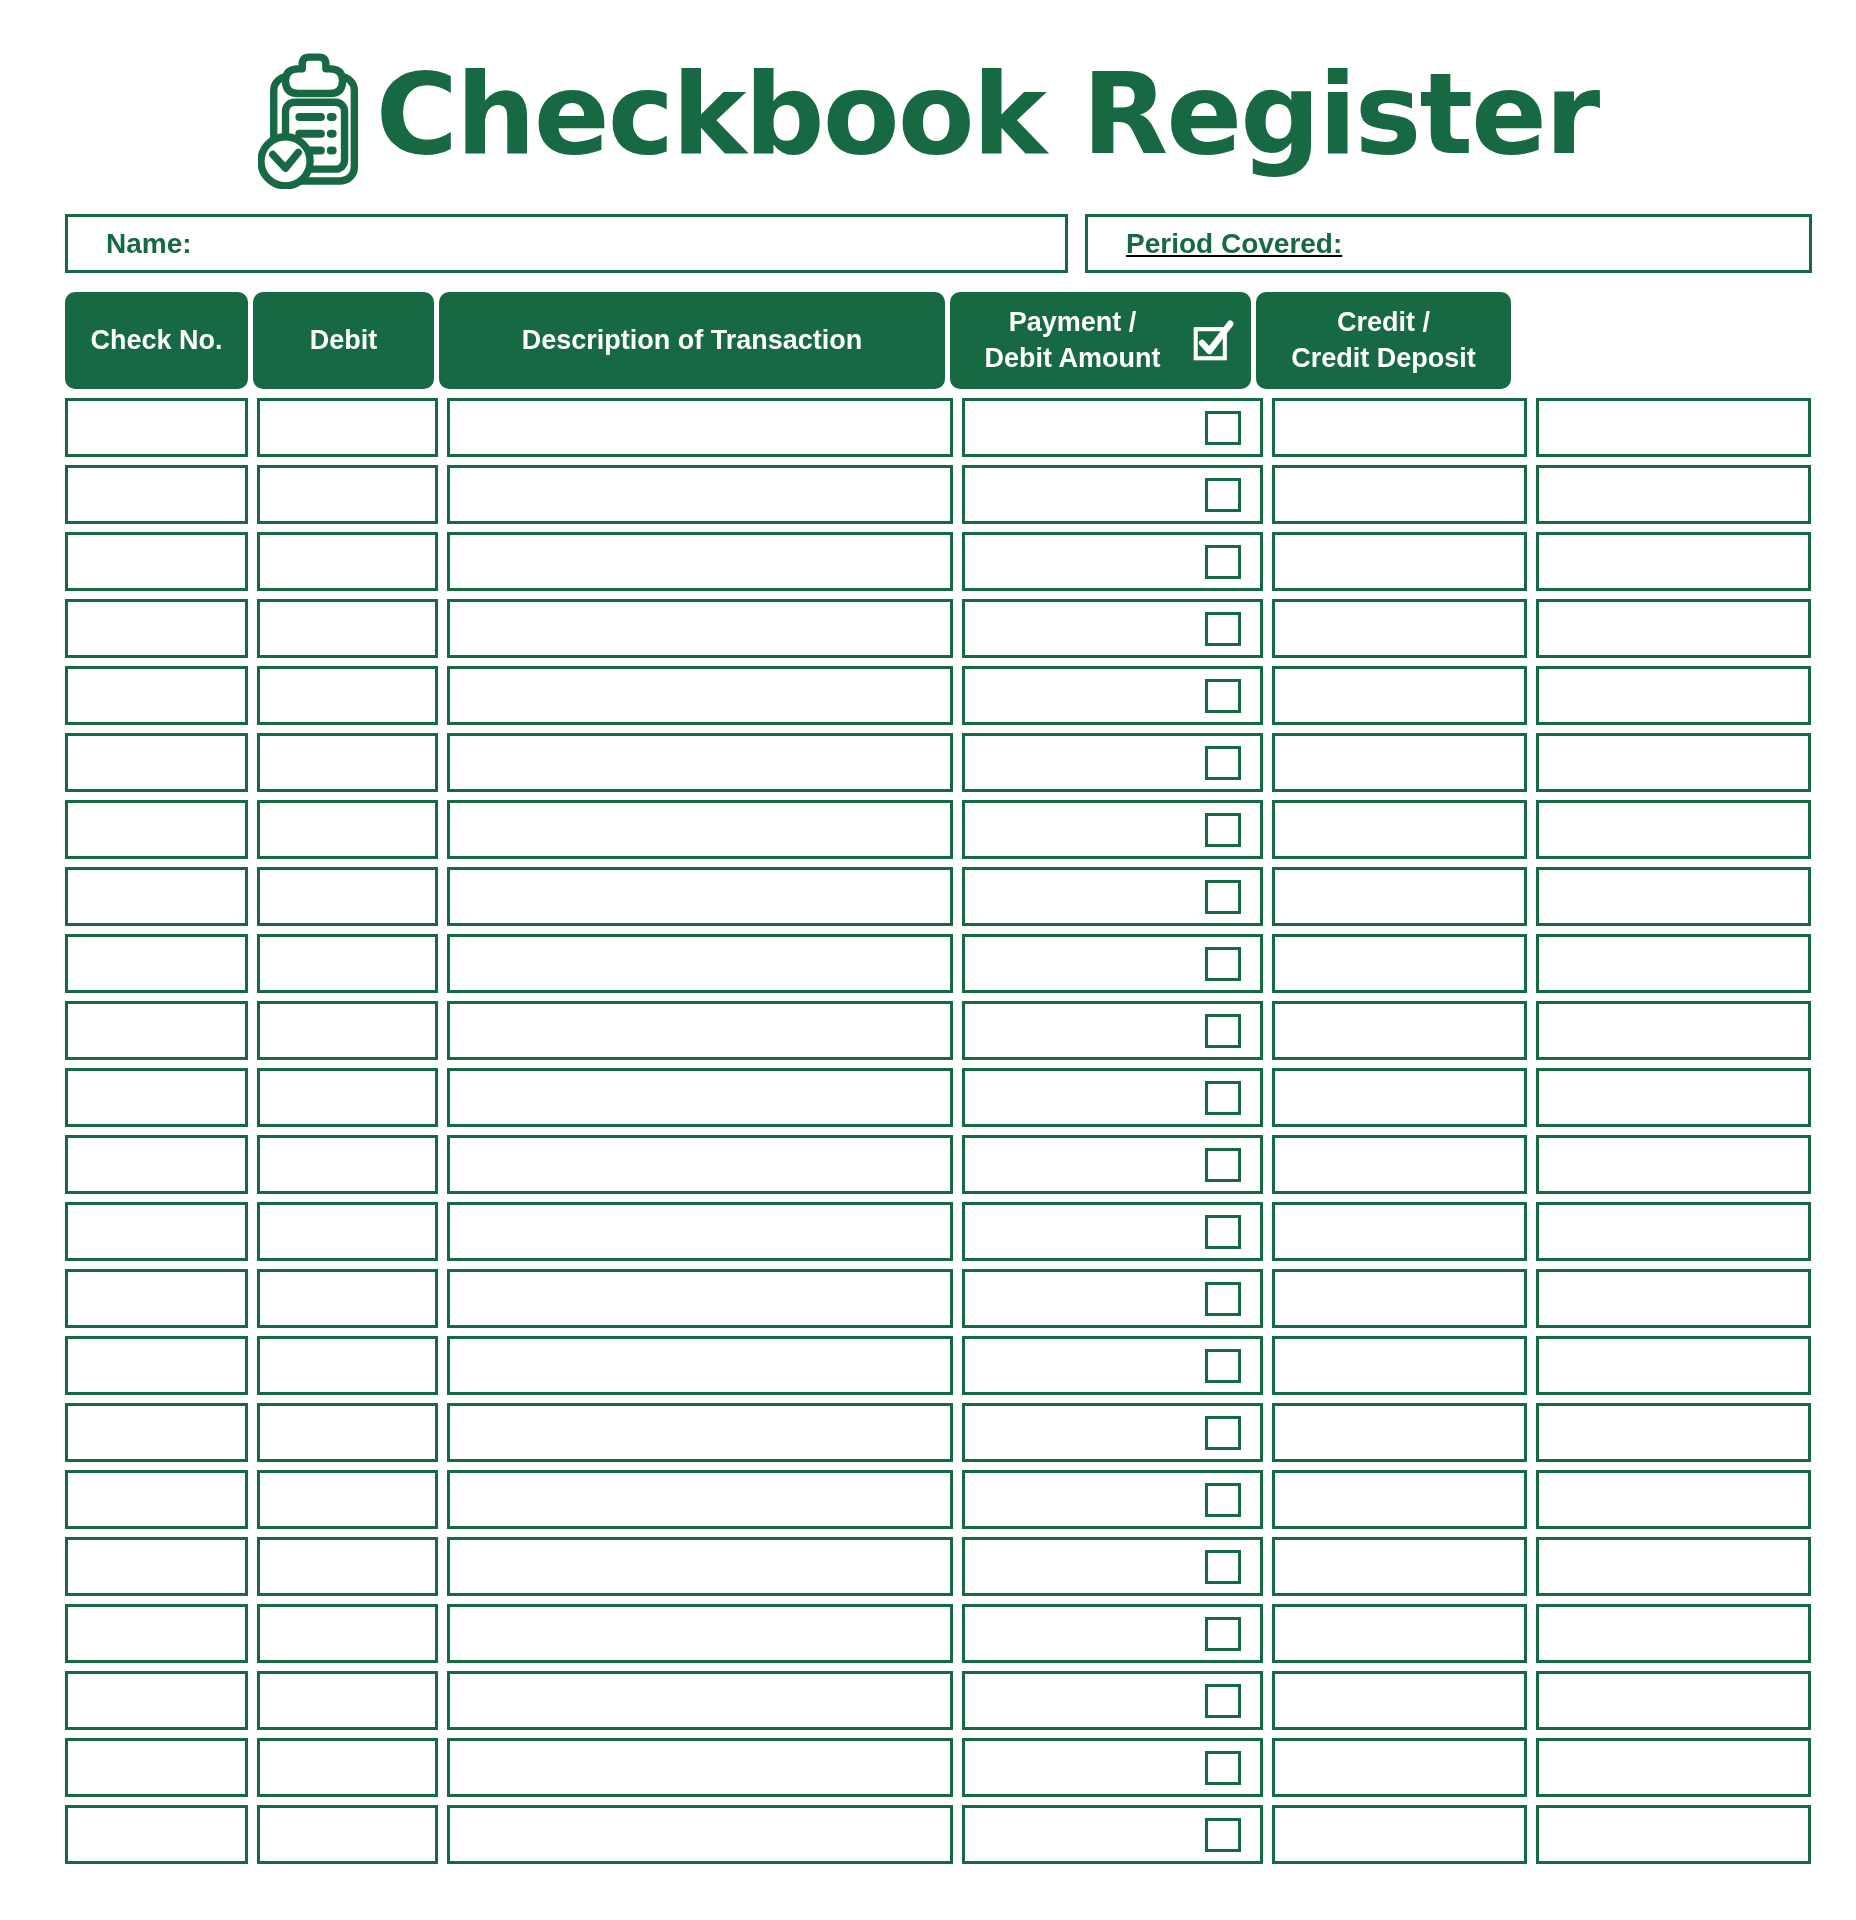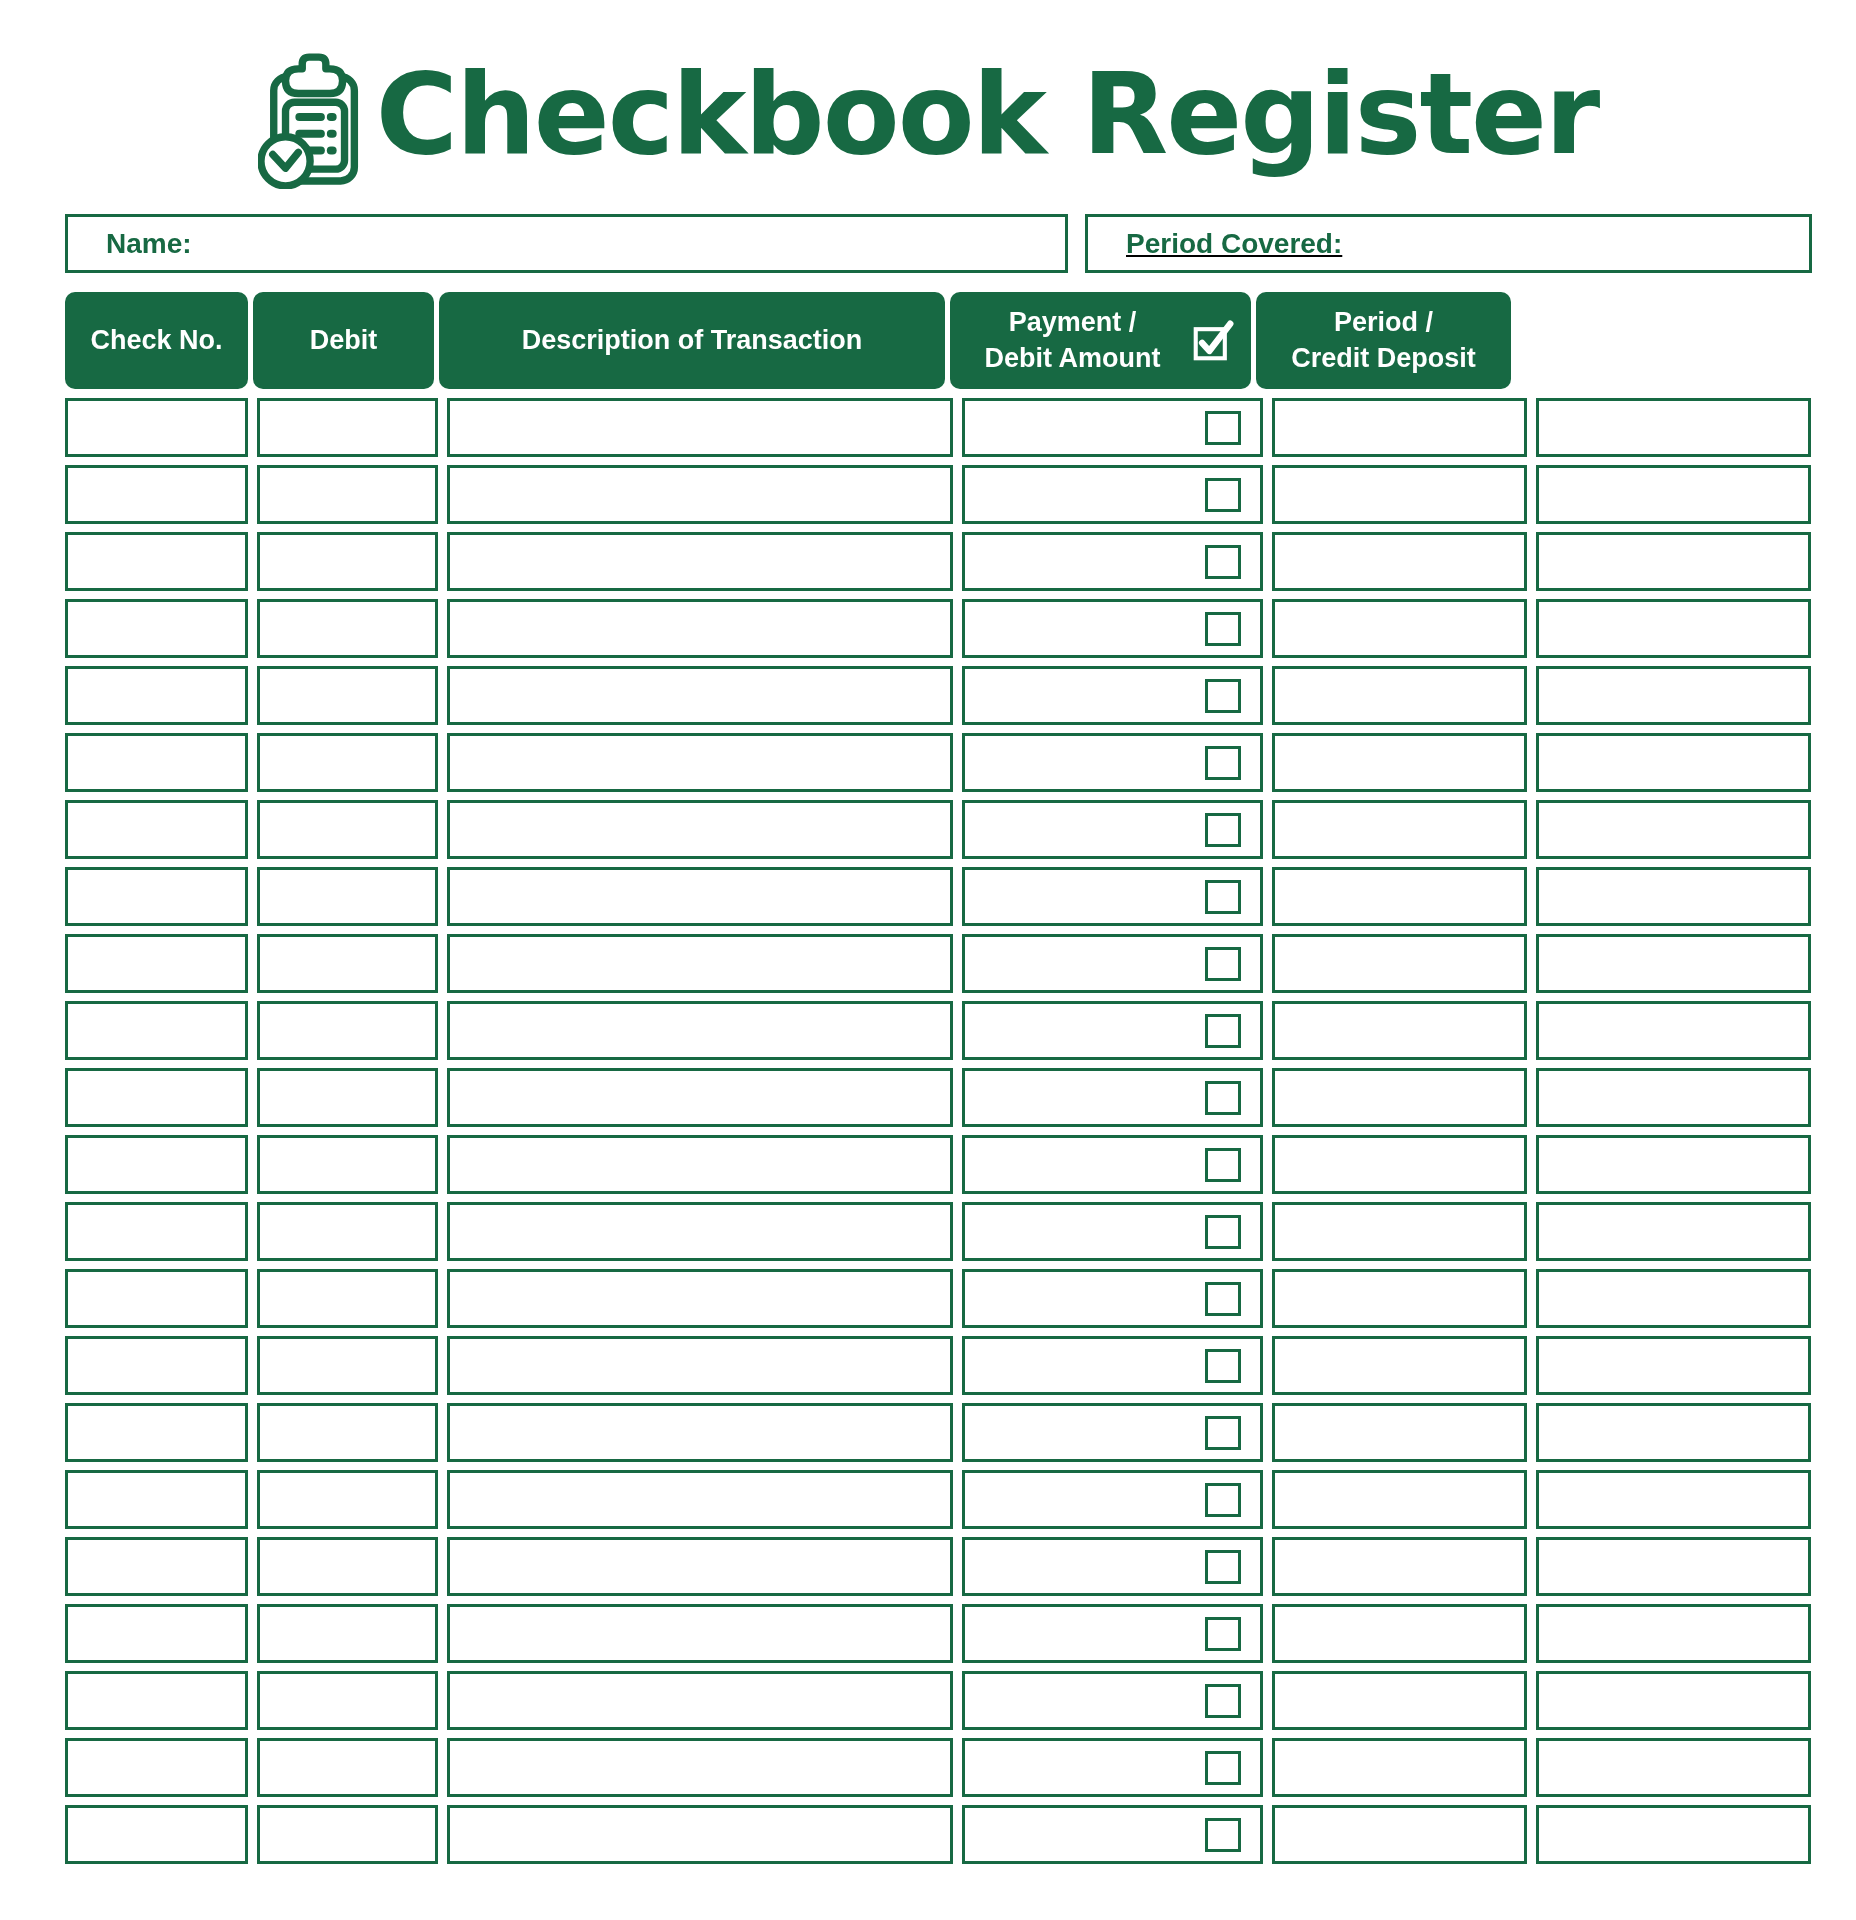--- a/index.html
+++ b/index.html
@@ -134,21 +134,21 @@
         <span>Payment /</span>
         <span>Debit Amount</span>
       </span>
       <svg class="hcheck" viewBox="0 0 44 44" fill="none" stroke="#ffffff">
         <rect x="3" y="9" width="32" height="32" stroke-width="4.5"></rect>
         <polyline points="10,24 18,33 41,3" stroke-width="7" stroke-linecap="round" stroke-linejoin="round"></polyline>
       </svg>
     </div>
     <div class="hcell">
       <span class="hlines">
-        <span>Period /</span>
+        <span>Credit /</span>
         <span>Credit Deposit</span>
       </span>
     </div>
   </div>
 
   <div class="tbody">
   <div class="trow">
     <div class="cell"></div>
     <div class="cell"></div>
     <div class="cell"></div>

